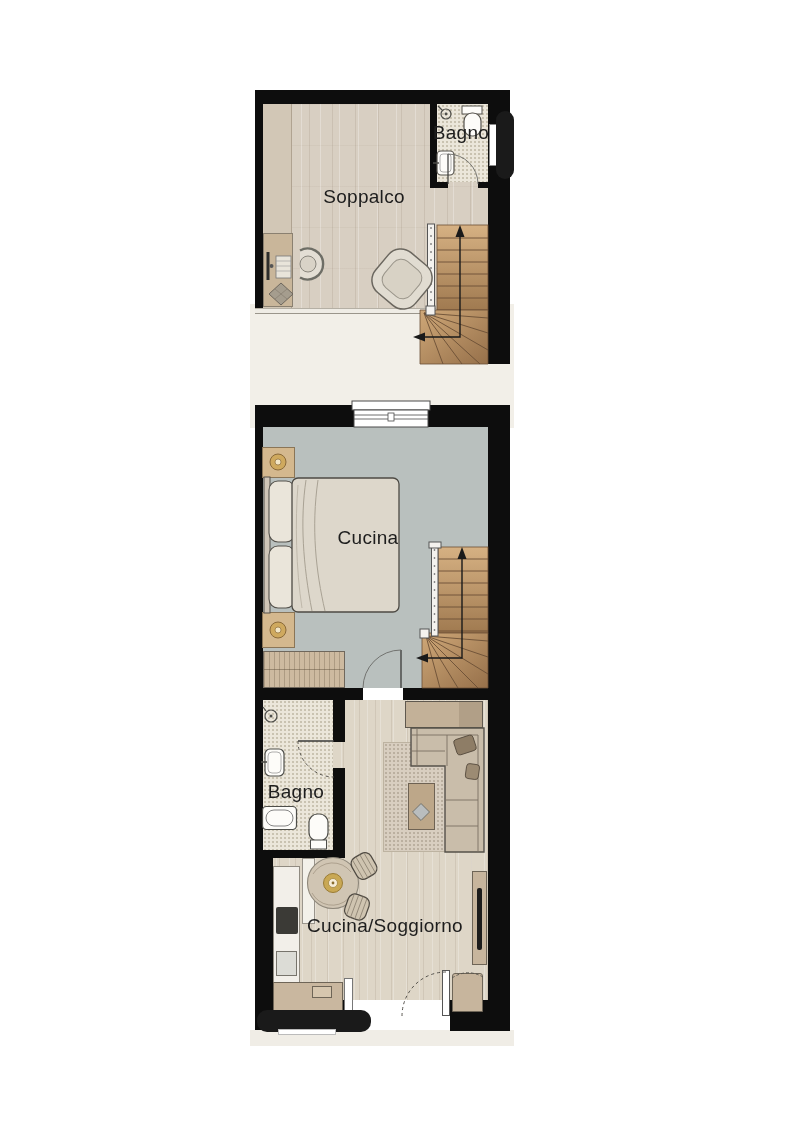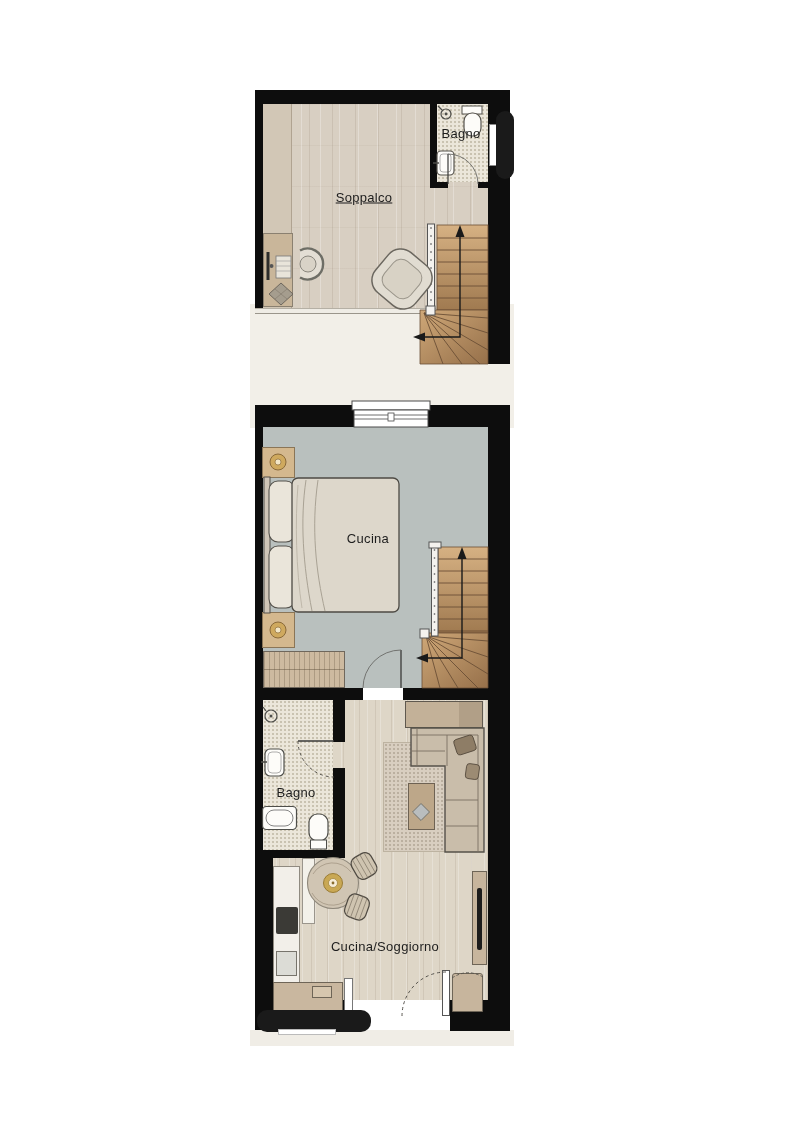--- a/index.html
+++ b/index.html
@@ -16,21 +16,21 @@
   .wood-lower{position:absolute;background-color:var(--wood-floor-lower,#ded6c7);
     background-image:
       repeating-linear-gradient(90deg, rgba(255,255,255,.25) 0 1px, transparent 1px 13px),
       repeating-linear-gradient(90deg, rgba(115,95,75,.13) 0 1px, transparent 1px 16px);}
   .camera-floor{position:absolute;background:var(--camera-floor,#b9c0be);}
   .bath-floor{position:absolute;background-color:var(--bath-floor,#ebe6da);
     background-image:radial-gradient(circle, rgba(145,135,110,.38) .8px, transparent 1px);
     background-size:4px 4px;}
   .whitebox{position:absolute;background:#ffffff;}
   .label{position:absolute;transform:translate(-50%,-50%);color:var(--label-text,#1d1d1d);
-    font-size:13px;letter-spacing:.3px;white-space:nowrap;}
+    font-size:19px;letter-spacing:.3px;white-space:nowrap;}
   .blob{position:absolute;background:#1a1a1a;border-radius:10px;}
   .furn{position:absolute;box-sizing:border-box;}
   .rug{background-color:#d8cec0;border:1px solid #bdb3a1;
     background-image:radial-gradient(circle, rgba(110,95,75,.28) .8px, transparent 1px);
     background-size:4px 4px;}
   .mezz-edge{background:#efece5;border-top:1px solid #b5b0a5;border-bottom:1px solid #9a958b;}
   svg{position:absolute;left:0;top:0;}
 </style>
 </head>
 <body>
@@ -244,19 +244,19 @@
     </g>
 
     <g>
       <path d="M402 1016 A44 44 0 0 1 446 972" stroke="#55524c" stroke-width="1" fill="none" stroke-dasharray="3 3"></path>
     </g>
     <g>
       <path d="M452 978 Q467 968 483 977" stroke="#55524c" stroke-width="0.9" fill="none" stroke-dasharray="3 2"></path>
     </g>
   </svg>
 
-  <div class="label" style="left:364px;top:197px;text-decoration:underline;">Soppalco</div>
+  <div class="label" style="left:364px;top:197px;">Soppalco</div>
   <div class="label" style="left:461px;top:133px;">Bagno</div>
   <div class="label" style="left:368px;top:538px;">Cucina</div>
   <div class="label" style="left:296px;top:792px;">Bagno</div>
-  <div class="label" style="left:385px;top:946px;">Cucina/Soggiorno</div>
+  <div class="label" style="left:385px;top:926px;">Cucina/Soggiorno</div>
 
 </div>
 
 </body></html>

